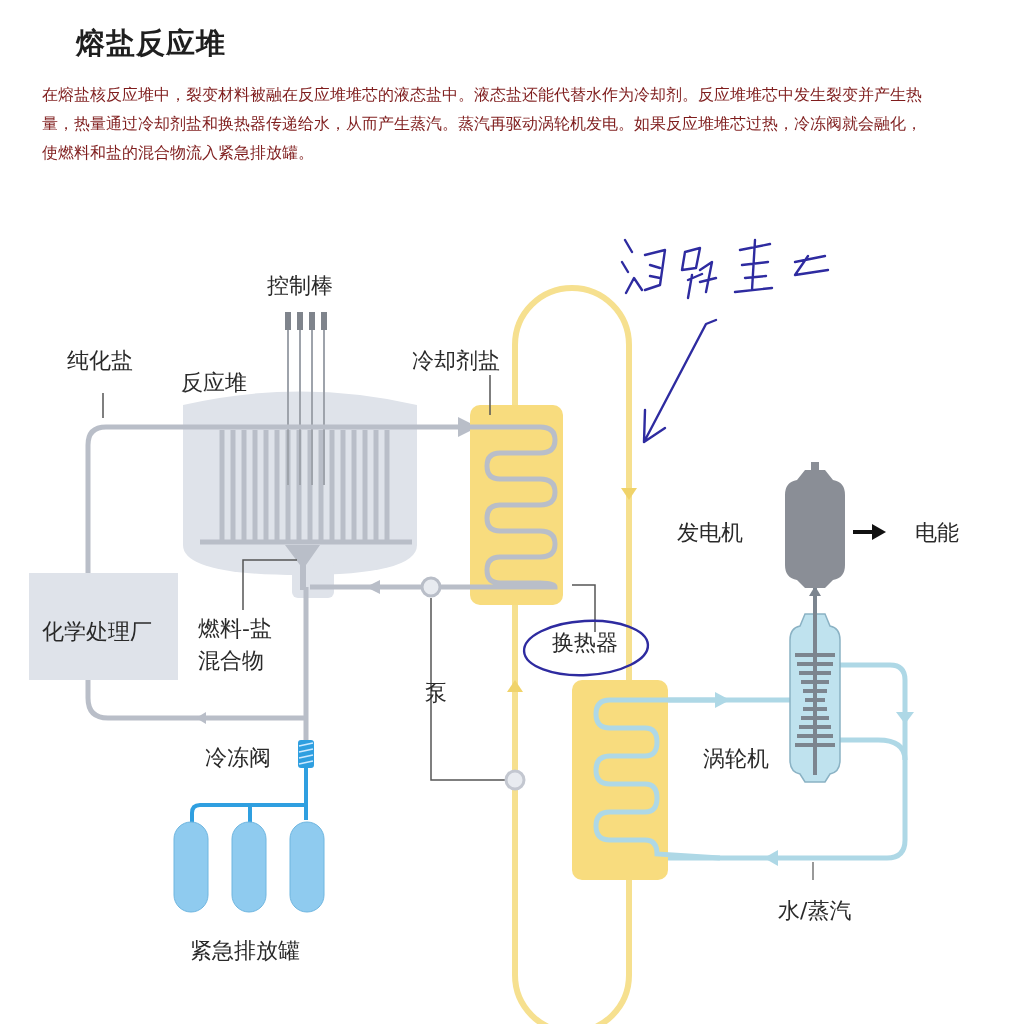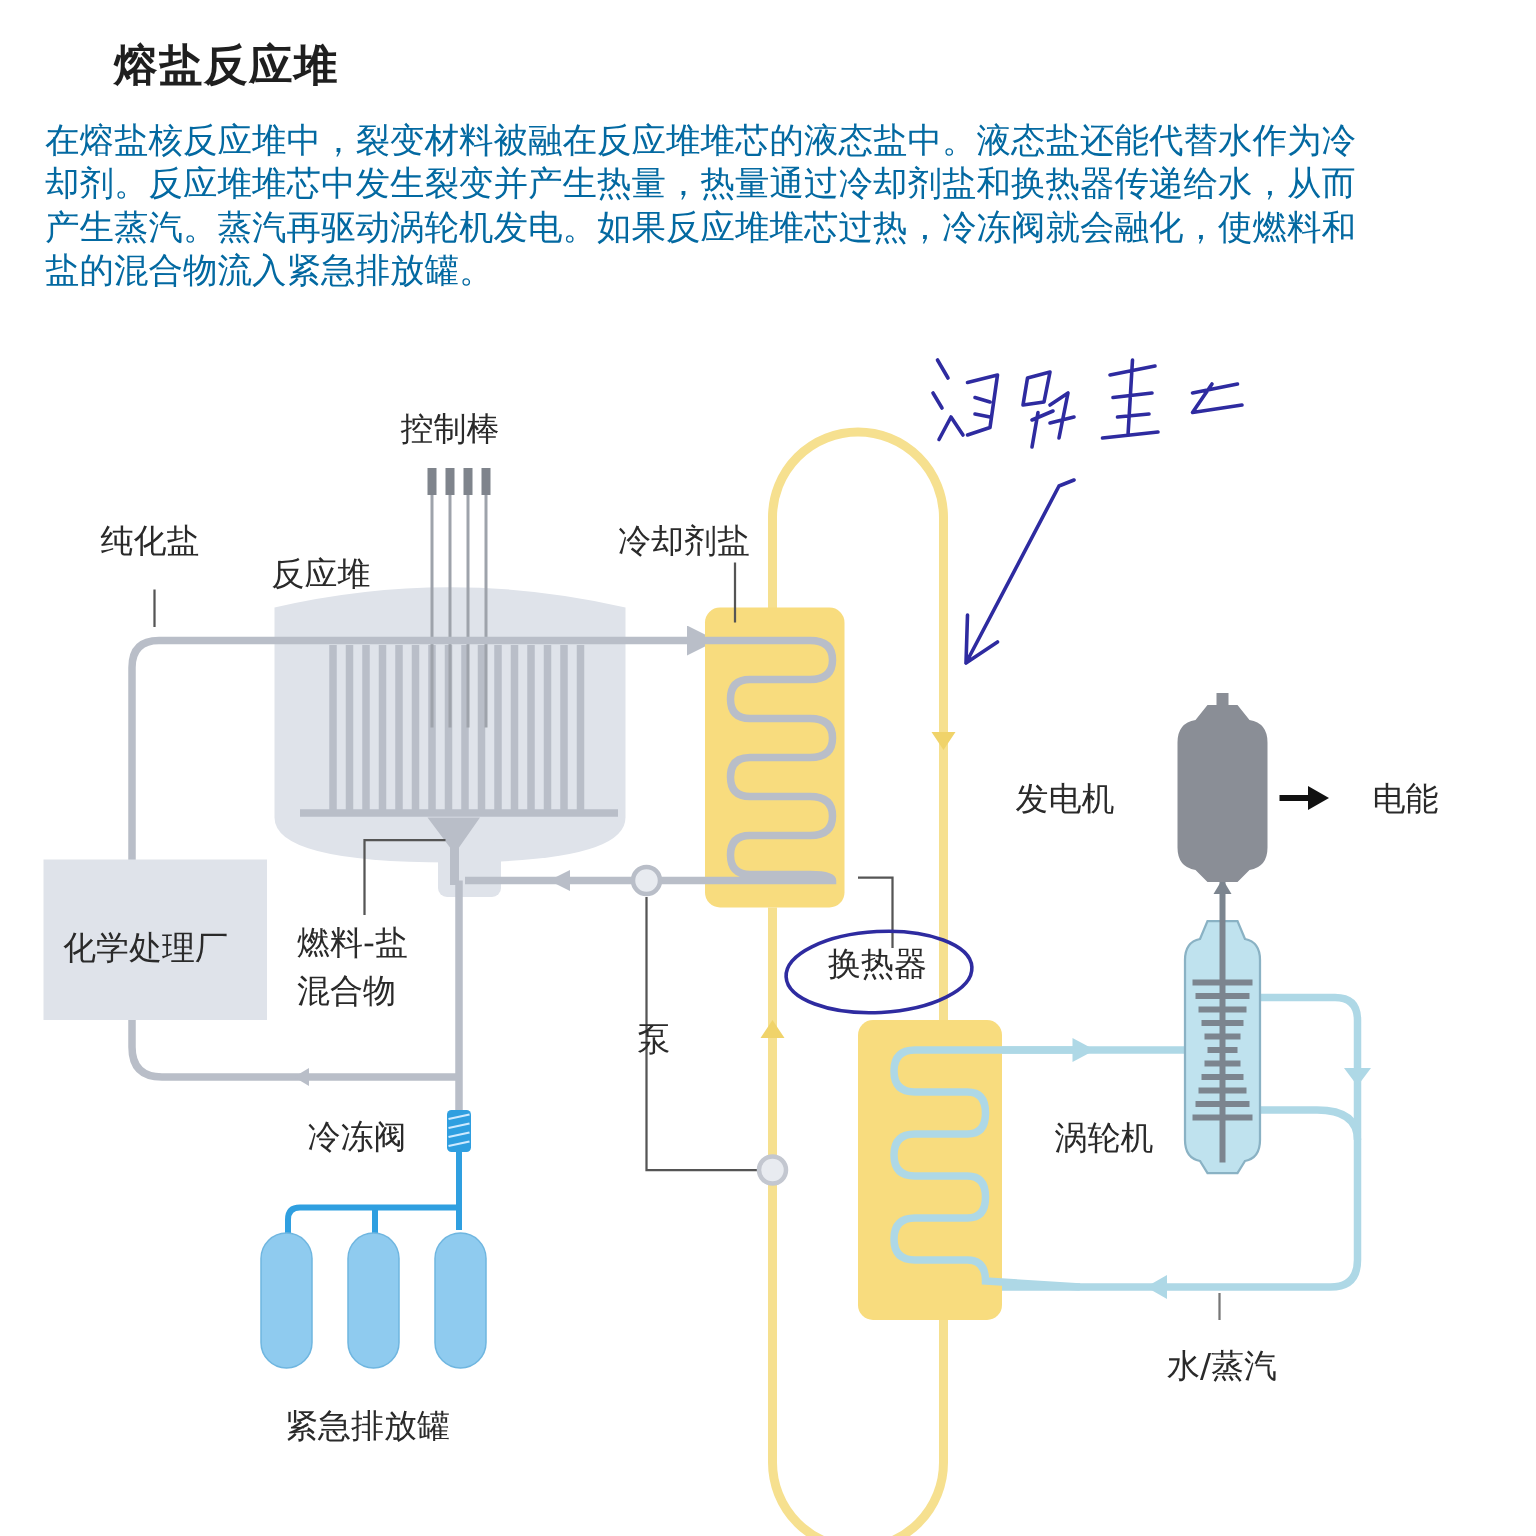--- a/index.html
+++ b/index.html
@@ -1,19 +1,19 @@
 <!DOCTYPE html>
 <html><head>
 <meta charset="utf-8">
 <style>
   html, body { margin: 0; padding: 0; background: #ffffff; }
   body { width: 1024px; height: 1024px; position: relative; overflow: hidden;
          font-family: "DejaVu Sans", "Liberation Sans", sans-serif; color: #1f1f1f; }
   .title { position: absolute; left: 34px; top: 24px; font-size: 29px; font-weight: bold; letter-spacing: 1px; margin-left: 42px; }
-  .desc { position: absolute; left: 30px; top: 80px; width: 880px; font-size: 23px; line-height: 29px; color: #0369a1; }
+  .desc { position: absolute; left: 42px; top: 80px; width: 880px; font-size: 16px; line-height: 29px; color: #7f1d1d; }
   svg.diagram { position: absolute; left: 0; top: 0; }
   .lbl { font-size: 22px; fill: #2a2a2a; font-family: "DejaVu Sans", "Liberation Sans", sans-serif; }
   .hand { fill: none; stroke: #2e2ba0; stroke-width: 2.4; stroke-linecap: round; stroke-linejoin: round; }
 </style>
 </head>
 <body>
 
 <div class="title">熔盐反应堆</div>
 <div class="desc">在熔盐核反应堆中，裂变材料被融在反应堆堆芯的液态盐中。液态盐还能代替水作为冷却剂。反应堆堆芯中发生裂变并产生热量，热量通过冷却剂盐和换热器传递给水，从而产生蒸汽。蒸汽再驱动涡轮机发电。如果反应堆堆芯过热，冷冻阀就会融化，使燃料和盐的混合物流入紧急排放罐。</div>
 

